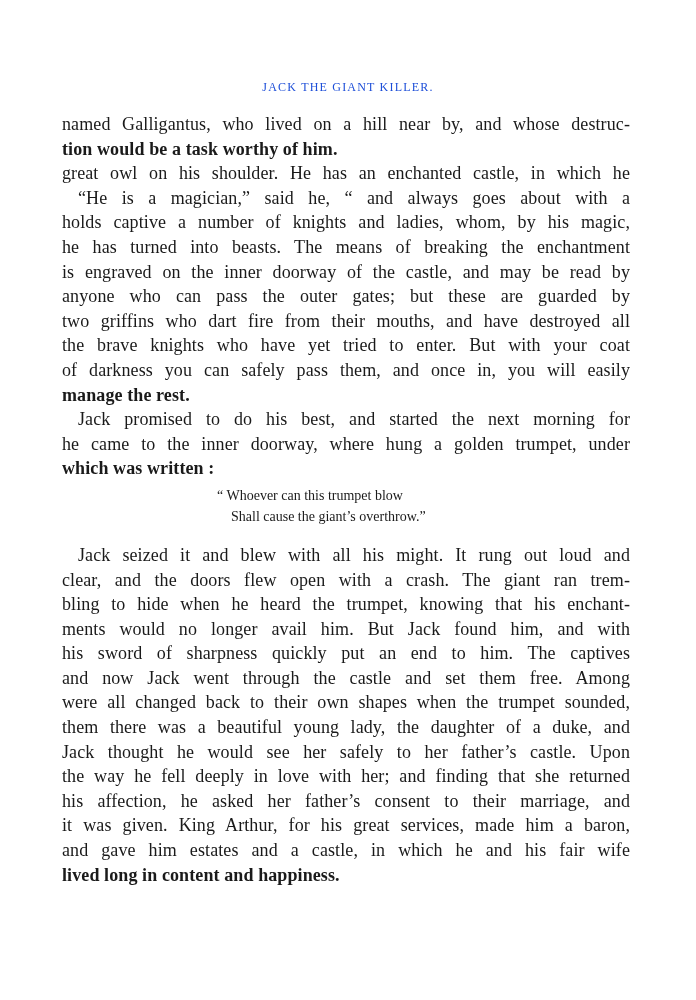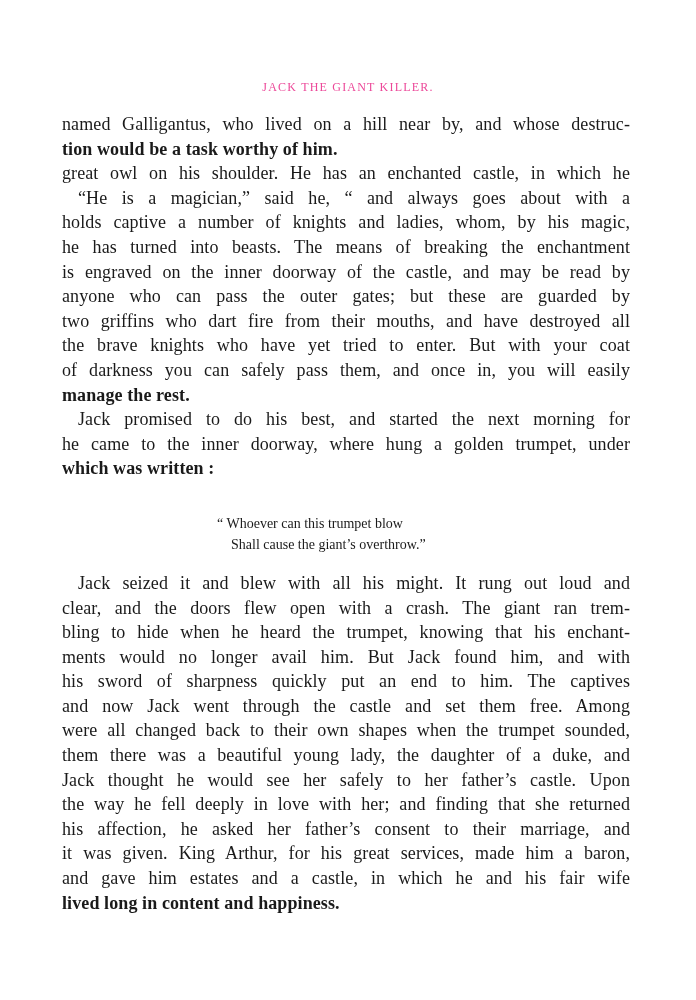--- a/index.html
+++ b/index.html
@@ -10,42 +10,42 @@
     overflow: hidden;
     font-family: "Liberation Serif", "DejaVu Serif", serif;
     color: #1a1a1a;
   }
   .running-head {
     position: absolute;
     top: 80px; left: 0; width: 696px;
     text-align: center;
     font-size: 12px;
     letter-spacing: 1.2px;
-    color: #ec4899;
+    color: #1d4ed8;
   }
   .page-body {
     position: absolute;
     top: 112px; left: 62px; width: 568px;
   }
   .line {
     font-size: 18px;
     line-height: 24.6px;
     height: 24.6px;
     white-space: nowrap;
     text-align: justify;
     text-align-last: justify;
     letter-spacing: 0.1px;
   }
   .line.last {
     text-align-last: left;
     font-weight: bold;
   }
   .line.indent { padding-left: 16px; }
   .verse {
-    margin-top: 32px;
+    margin-top: 4px;
     margin-bottom: 16px;
     padding-left: 155px;
     font-size: 14px;
     line-height: 21px;
   }
   .verse .v2 { padding-left: 14px; }
 </style>
 </head>
 <body>
 

